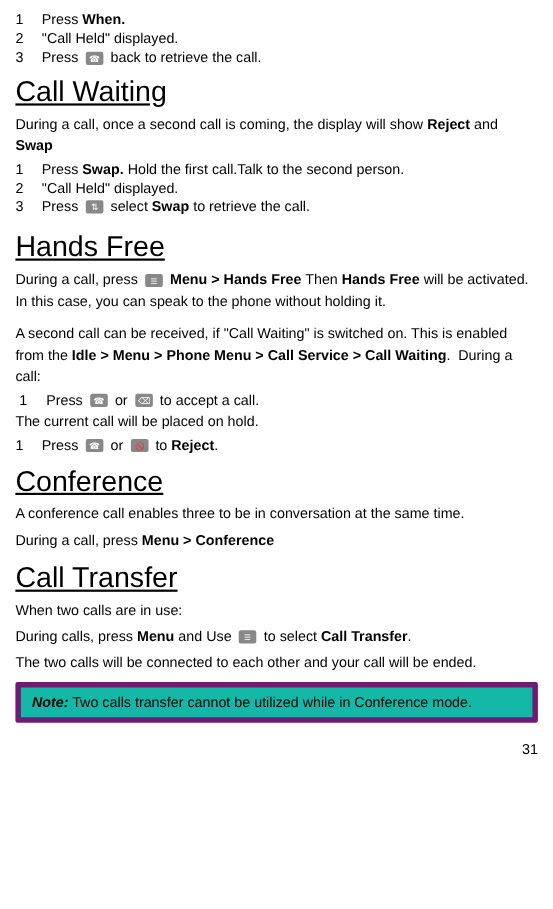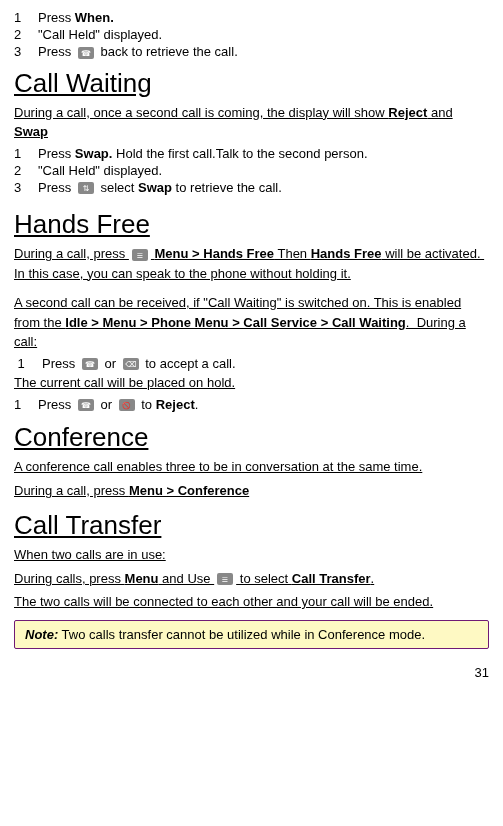--- a/index.html
+++ b/index.html
@@ -35,32 +35,31 @@
       font-weight: normal;
       text-decoration: underline;
       margin-bottom: 4px;
       font-family: Liberation Sans, sans-serif;
     }
 
     .section-desc {
       font-size: 13px;
       margin-bottom: 4px;
       line-height: 1.5;
-      text-decoration: underline;
     }
 
     .phone-icon-svg {
       display: inline-block;
       vertical-align: middle;
       margin: 0 2px;
     }
 
     .note-box {
-      background: #fef9c3;
-      border: 1px solid #701a75;
+      background: #14b8a6;
+      border: 5px solid #701a75;
       padding: 6px 10px;
       margin-top: 8px;
       font-size: 13px;
       border-radius: 2px;
     }
     .note-box .note-label {
       font-style: italic;
       font-weight: bold;
     }
 

